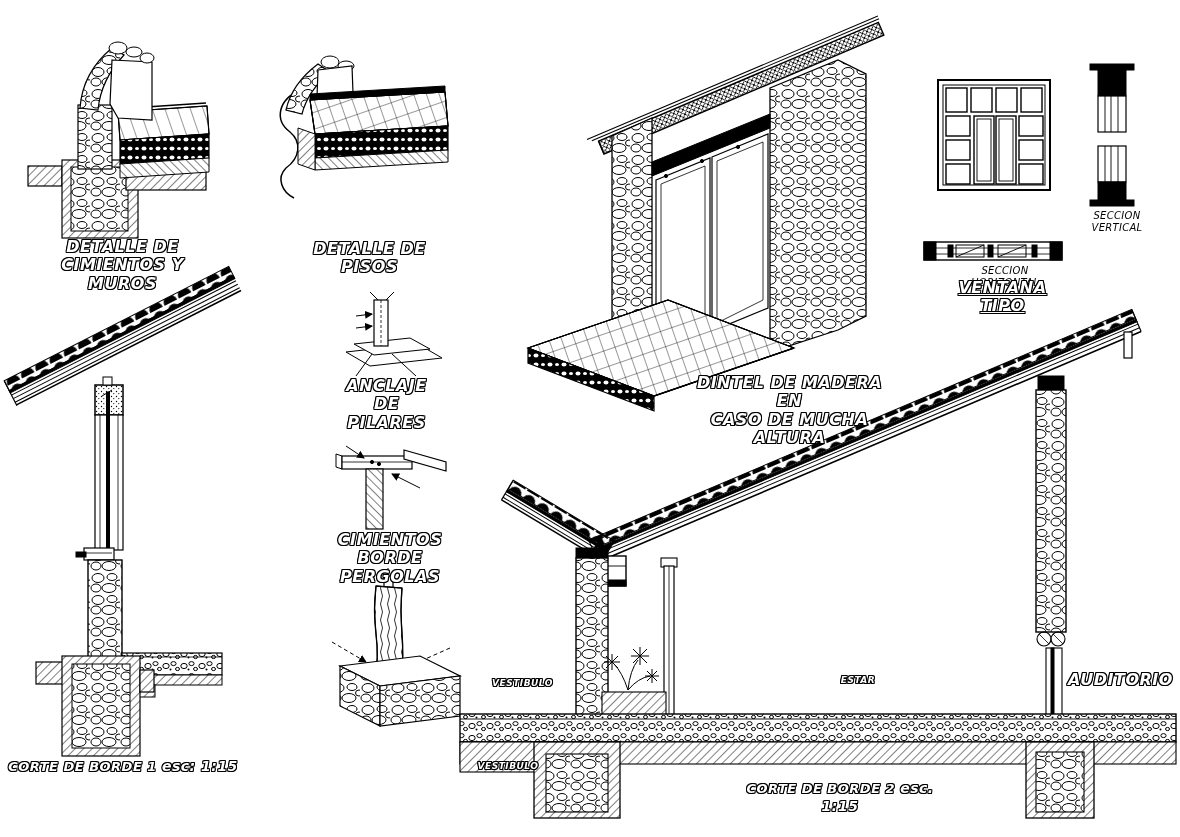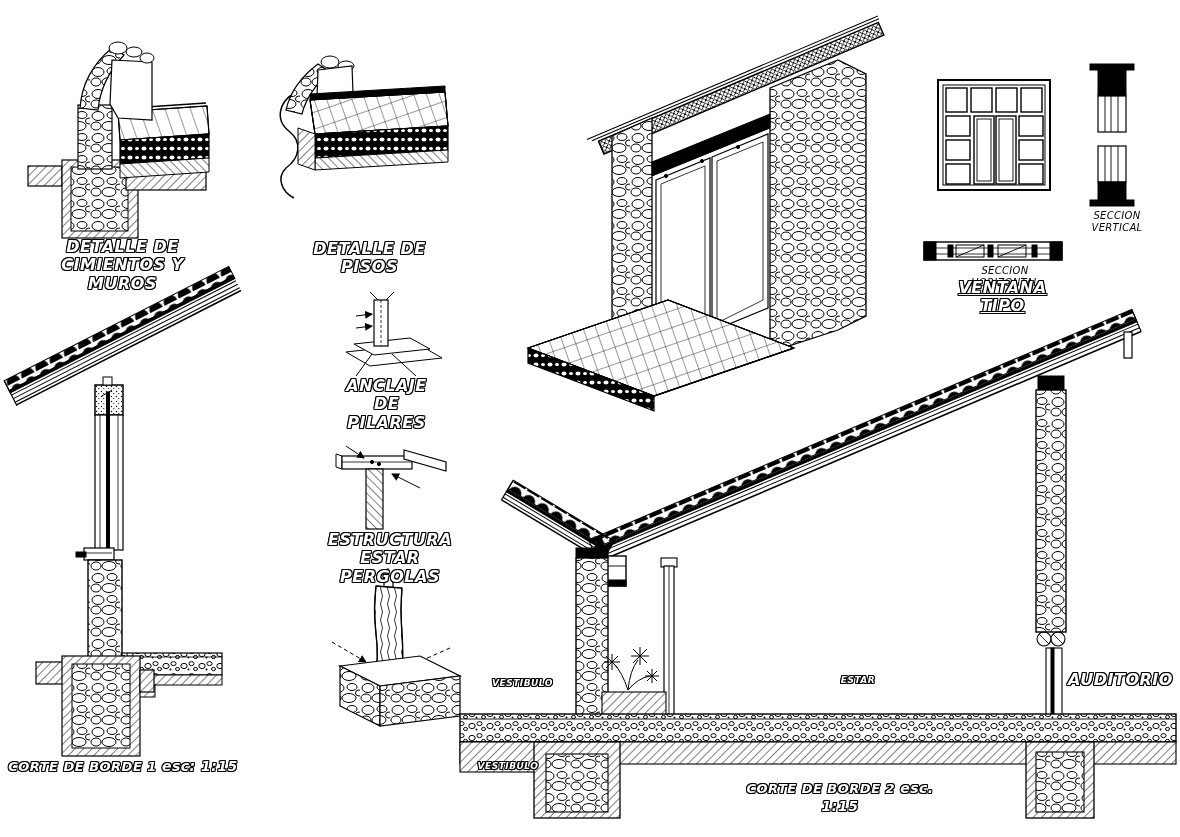--- a/index.html
+++ b/index.html
@@ -338,25 +338,29 @@
     <span class="cad cad-lg">CORTE DE BORDE 1</span>
     <span class="cad cad-sm">esc: 1:15</span>
   </div>
 
   <div class="lbl cad cad-md" style="left:339px;top:377px;width:95px;text-align:center;">
     <span class="line">ANCLAJE DE</span>
     <span class="line">PILARES</span>
   </div>
 
   <div class="lbl cad cad-md" style="left:325px;top:531px;width:130px;">
-    <span class="line">ESTRUCTURA</span>
-    <span class="line">ESTAR PERGOLAS</span>
-  </div>
-
-
+    <span class="line">CIMIENTOS</span>
+    <span class="line">BORDE PERGOLAS</span>
+  </div>
+
+
+  <div class="lbl cad cad-md" style="left:692px;top:374px;width:195px;">
+    <span class="line">DINTEL DE MADERA EN</span>
+    <span class="line">CASO DE MUCHA ALTURA</span>
+  </div>
 
   <div class="lbl solid" style="left:955px;top:265px;width:100px;">SECCION HORIZONTAL</div>
 
   <div class="lbl cad cad-md" style="left:945px;top:279px;width:115px;text-decoration:underline;">VENTANA TIPO</div>
 
   <div class="lbl solid" style="left:1077px;top:210px;width:80px;">SECCION VERTICAL</div>
 
   <div class="lbl cad cad-xs" style="left:475px;top:678px;width:95px;">VESTIBULO</div>
 
   <div class="lbl cad cad-xs" style="left:828px;top:675px;width:60px;">ESTAR</div>

